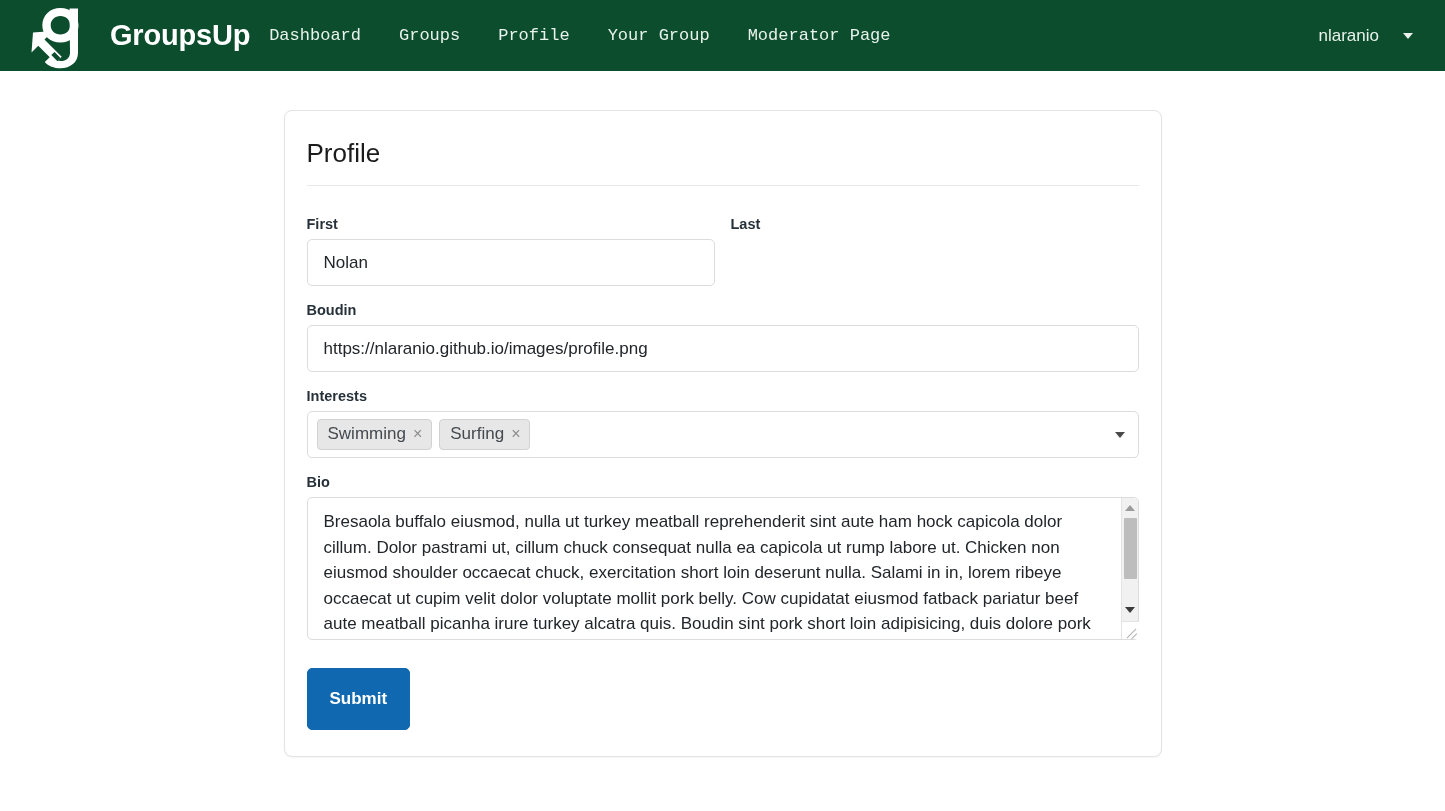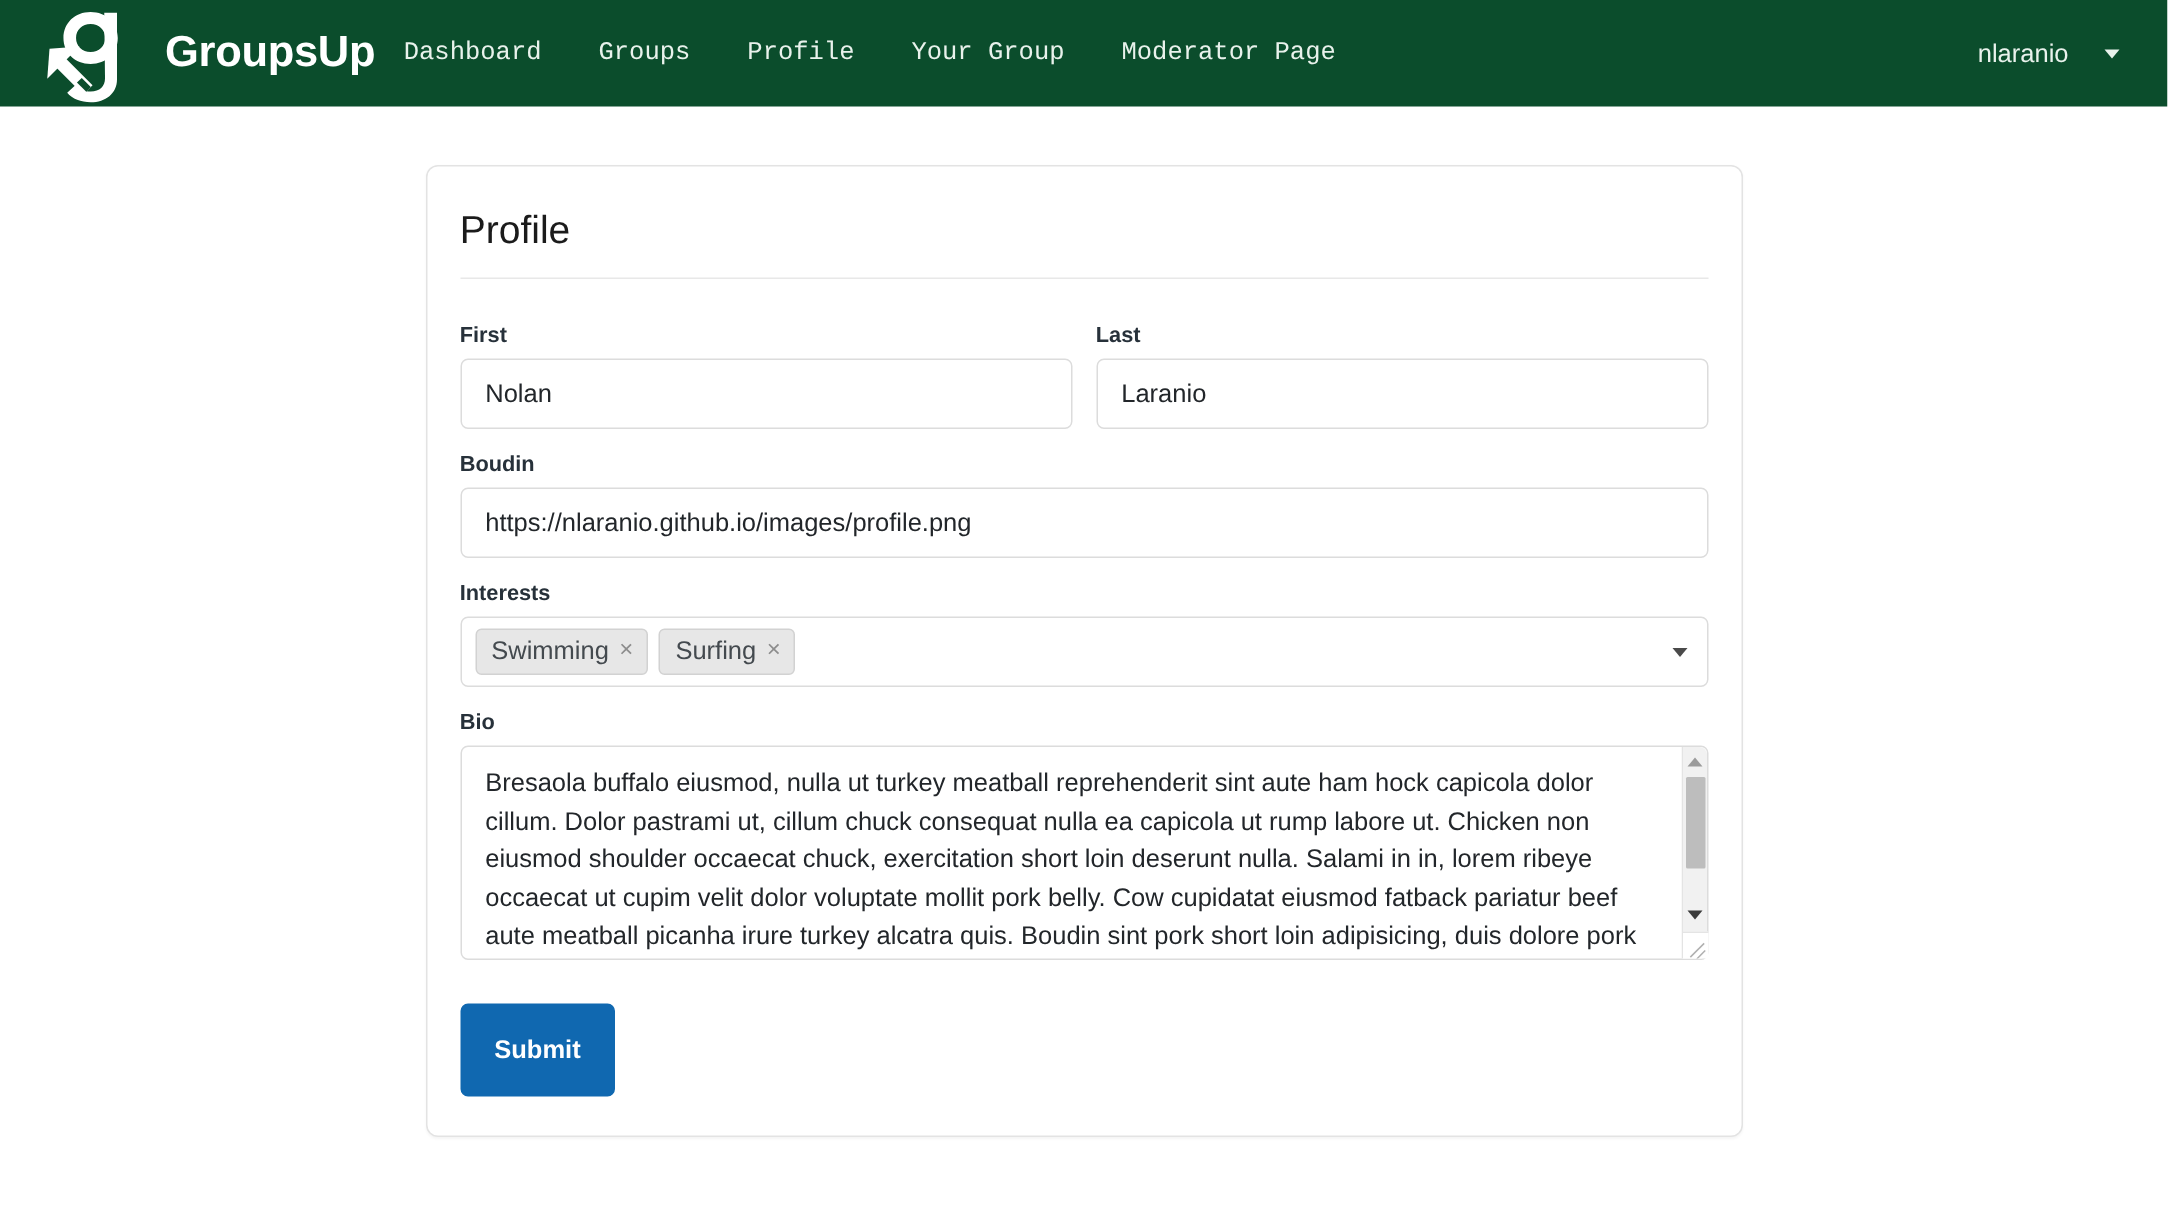--- a/index.html
+++ b/index.html
@@ -324,21 +324,20 @@
 
     <h1 class="card-title">Profile</h1>
 
     <div class="form-row">
       <div class="form-col">
         <label class="form-label">First</label>
         <input class="form-control" type="text" value="Nolan" style="">
       </div>
       <div class="form-col">
         <label class="form-label">Last</label>
-        <input class="form-control" type="text" value="Laranio" style="">
       </div>
     </div>
 
     <div>
       <label class="form-label">Boudin</label>
       <input class="form-control" type="text" value="https://nlaranio.github.io/images/profile.png" style="">
     </div>
 
     <div>
       <label class="form-label">Interests</label>

